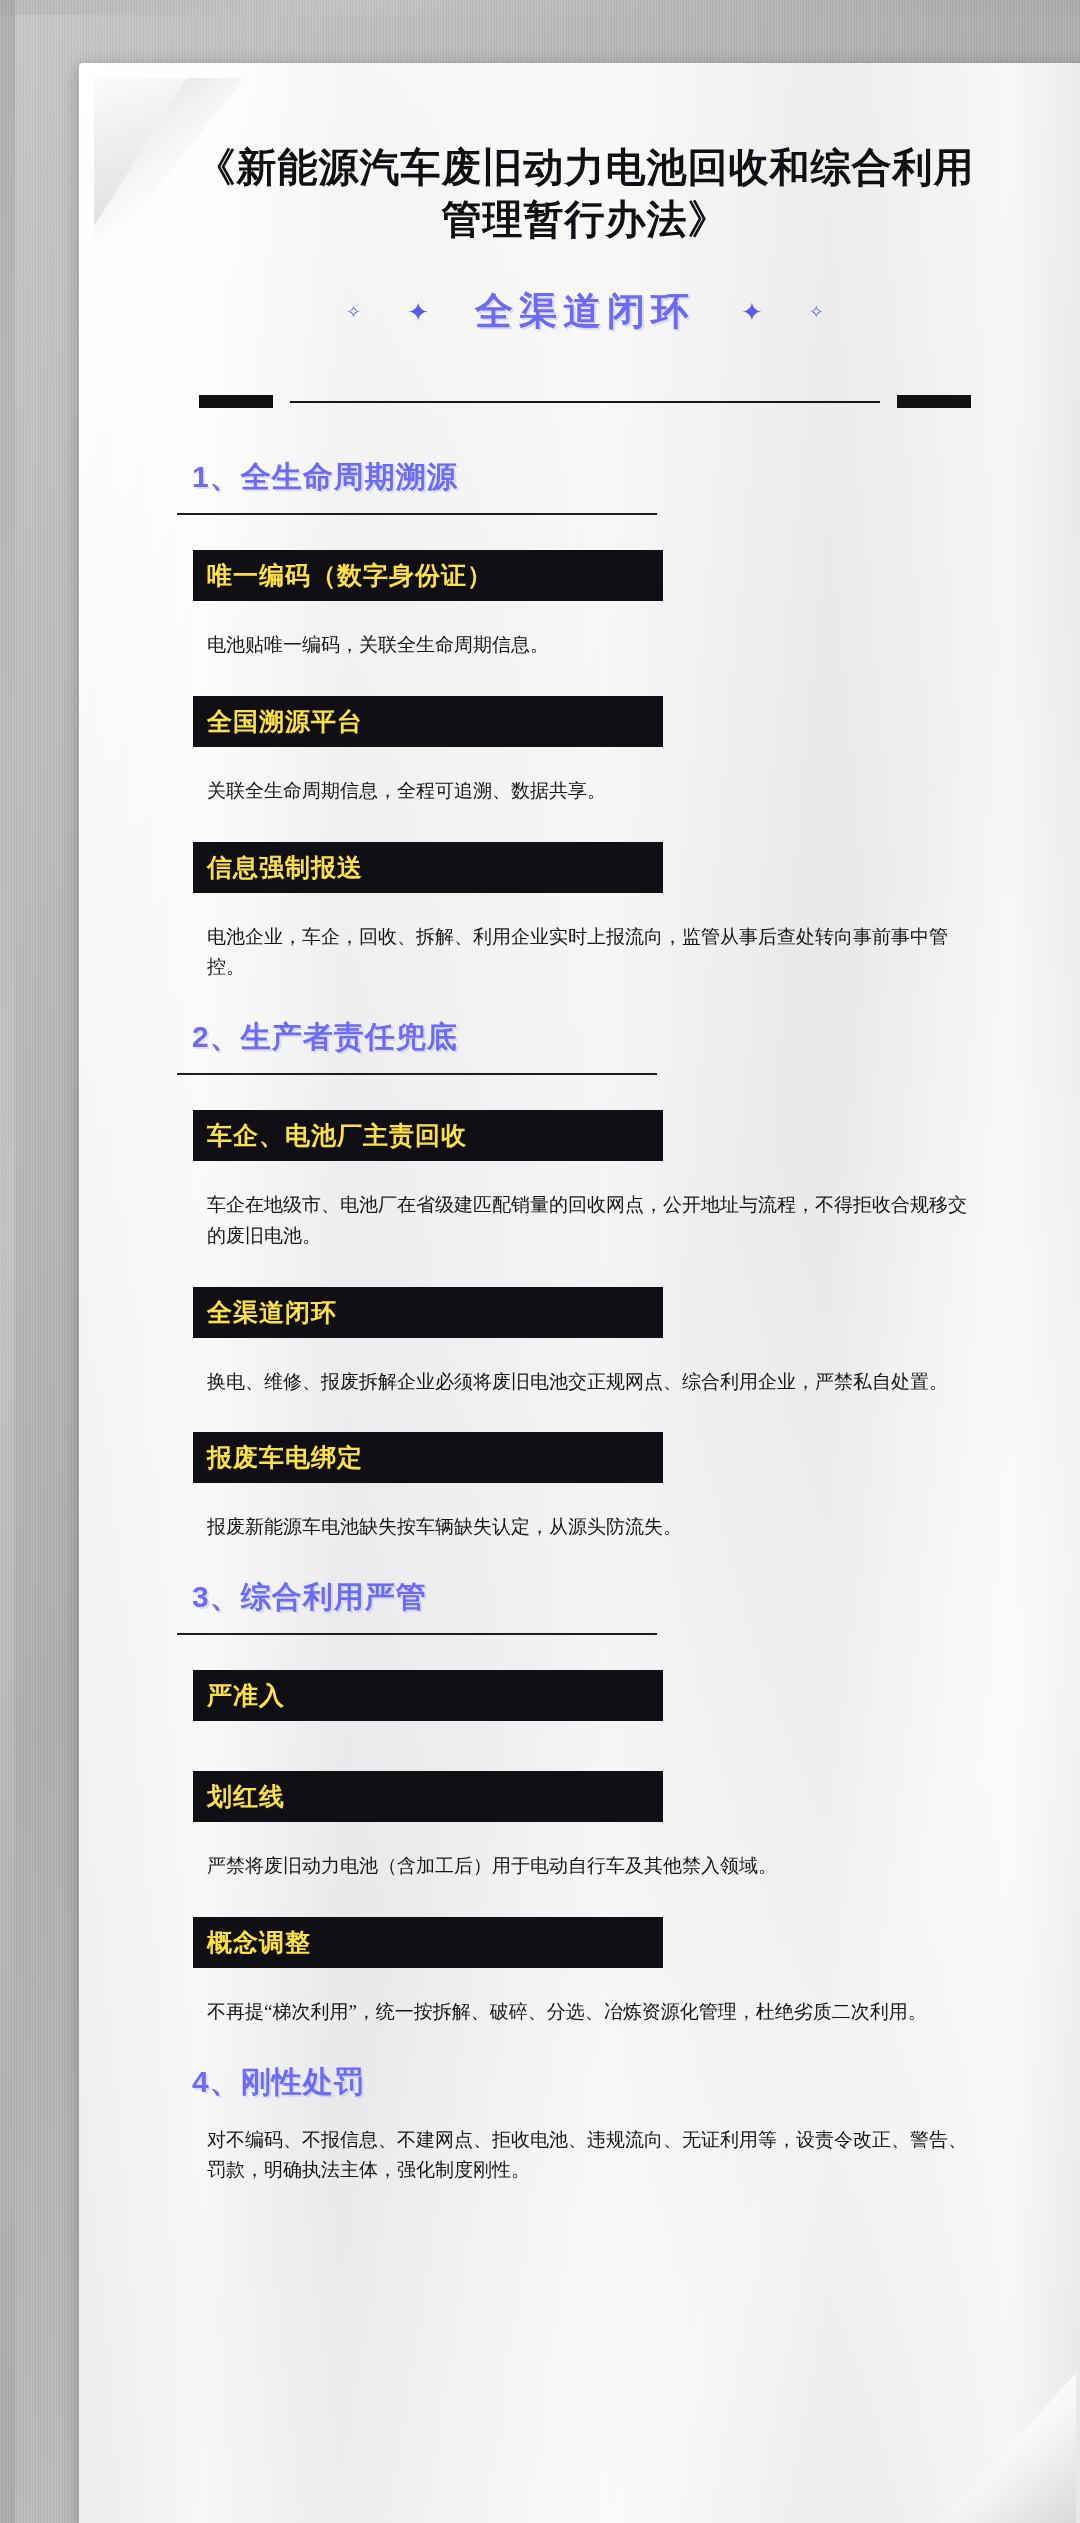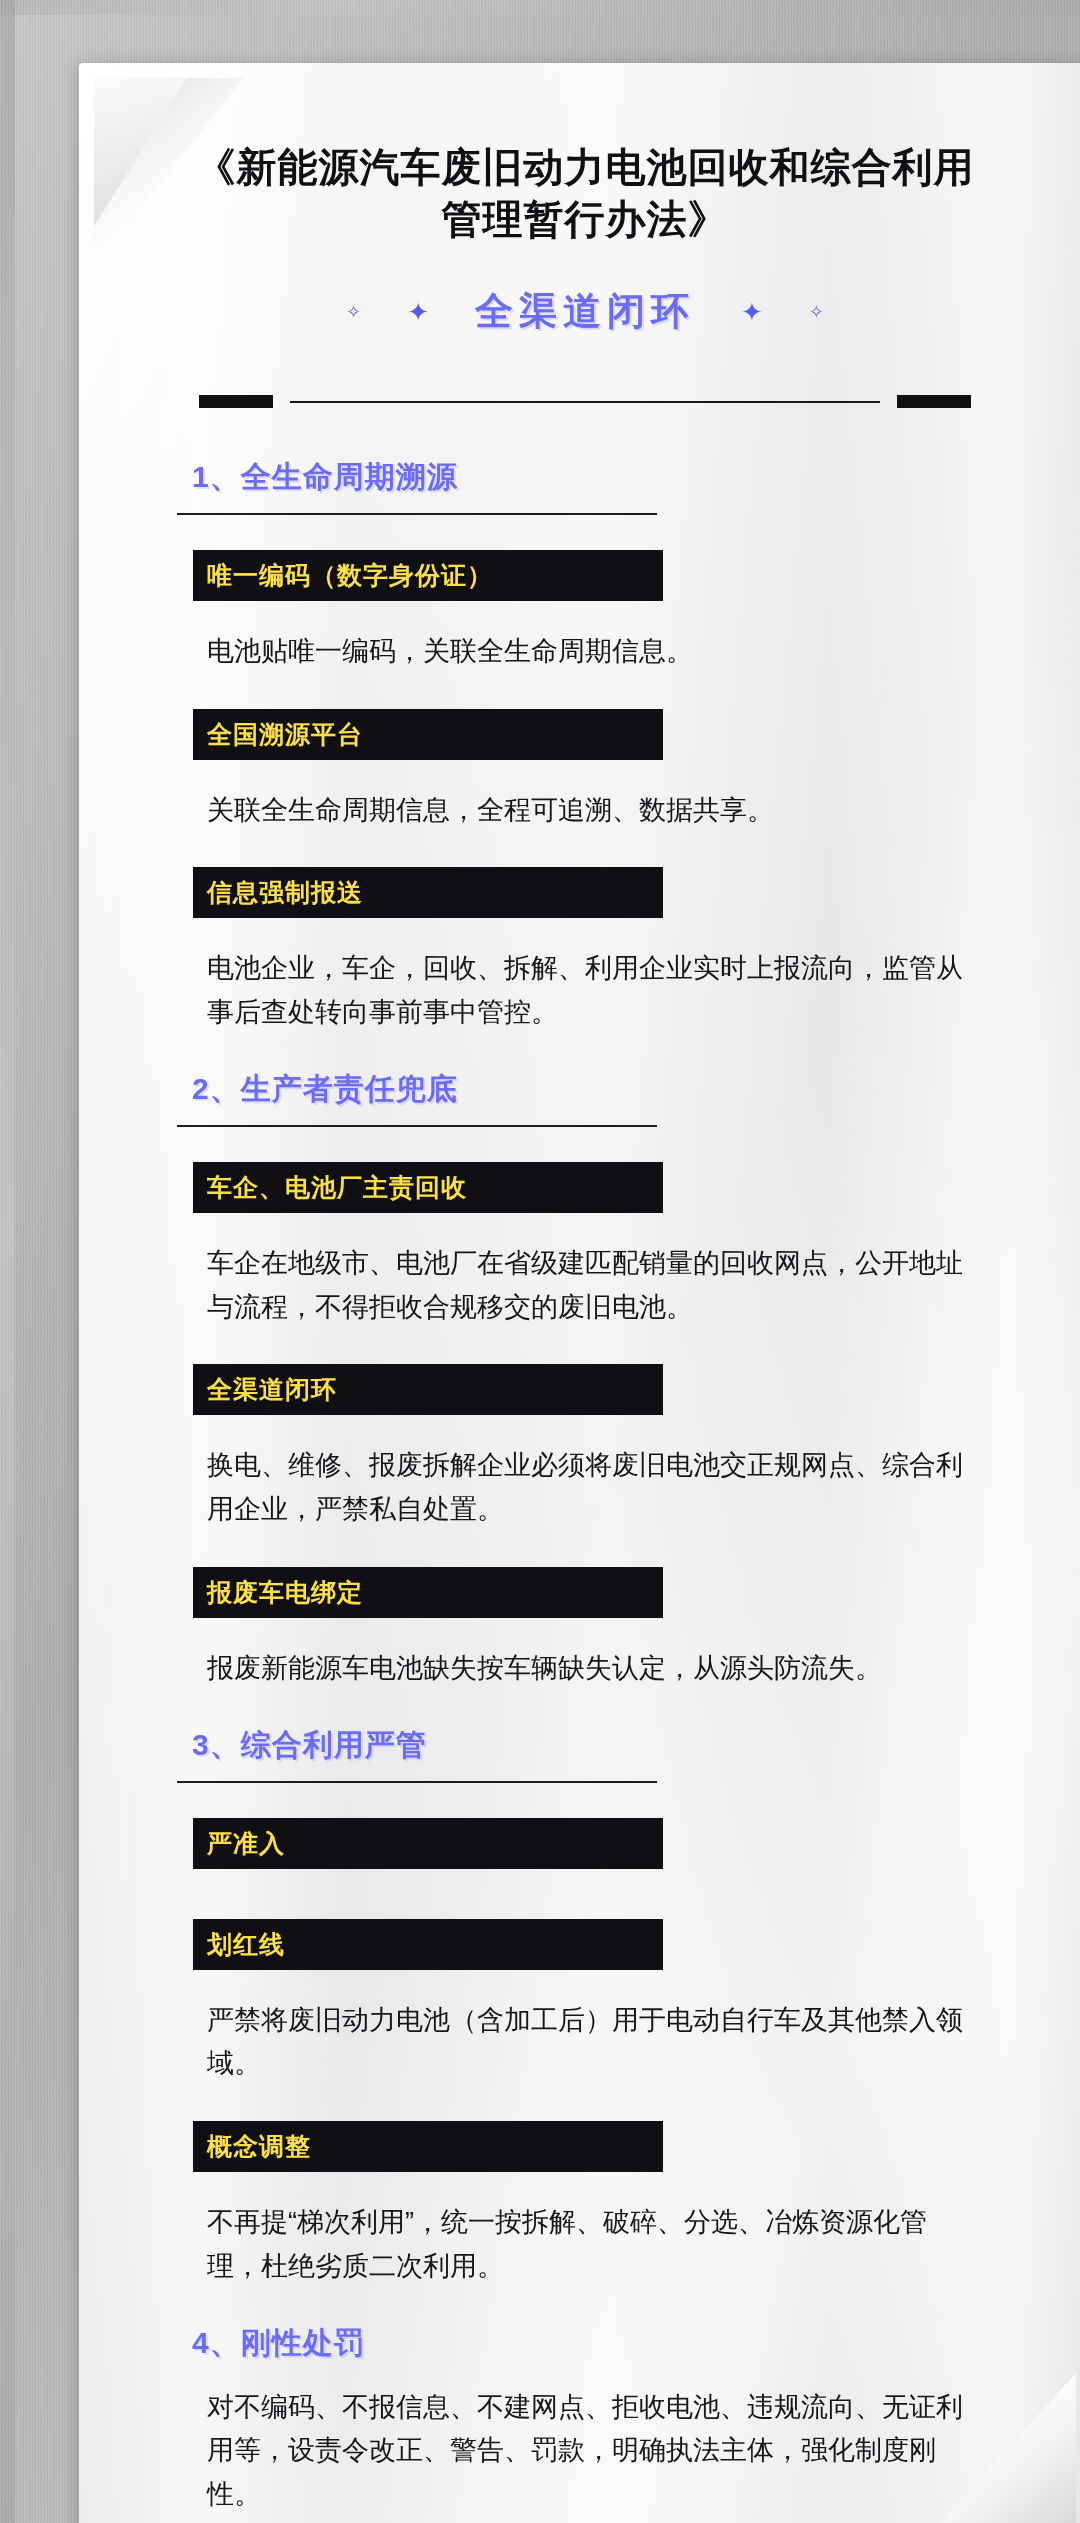--- a/index.html
+++ b/index.html
@@ -151,25 +151,26 @@
     color: #fde047;
     font-size: 25px;
     font-weight: bold;
     letter-spacing: 1px;
     padding: 9px 16px 9px 14px;
     min-width: 300px;
   }
   .item-label.w-wide { min-width: 470px; }
   .item-body {
     margin-top: 14px;
-    font-size: 27px;
+    font-size: 19px;
     line-height: 1.62;
     color: #15151a;
     padding-left: 14px;
     padding-right: 8px;
+    font-family: Liberation Serif, serif;
   }
 
   .section.final .item-body { margin-top: 22px; }
 </style>
 </head>
 <body>
 
 <div id="card">
   <div class="curl-tl"></div>
   <div class="curl-tl2"></div>

